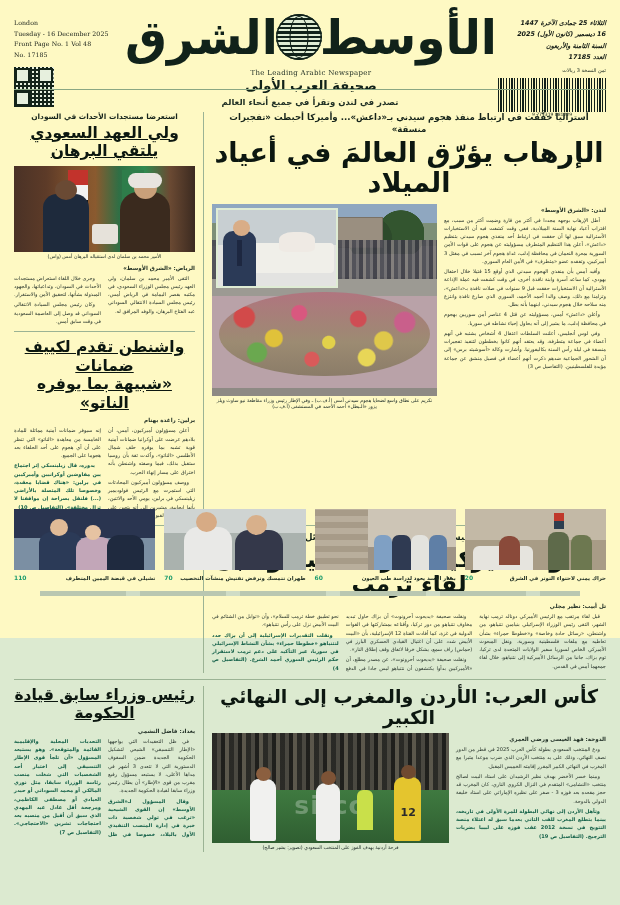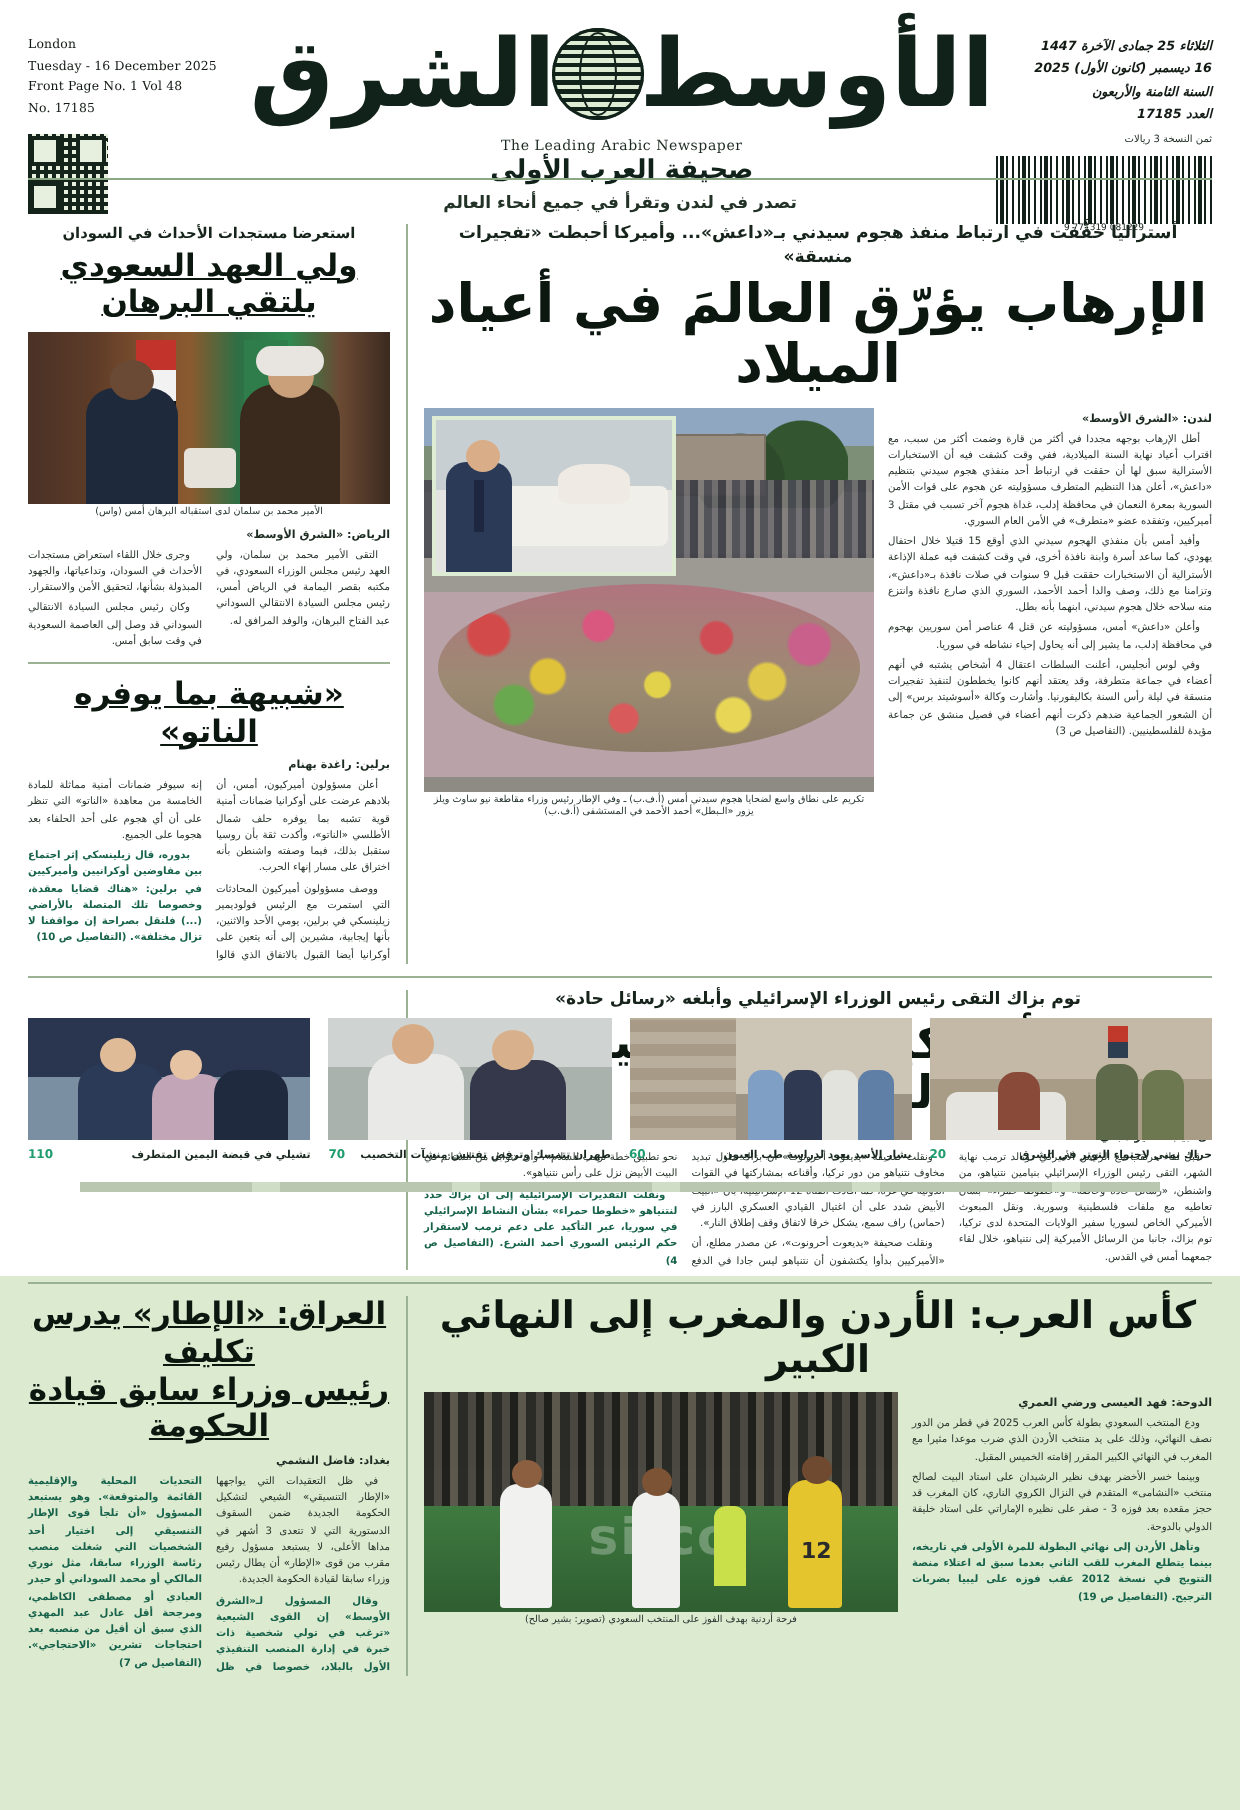--- a/index.html
+++ b/index.html
@@ -6,21 +6,21 @@
   html,body{margin:0;padding:0;}
   body{
     width:620px;height:905px;
     background:#dcead0;
     font-family:"DejaVu Sans","Liberation Sans",sans-serif;
     overflow:hidden;
     position:relative;
   }
   .page{
     width:620px;height:638px;
-    background:#ffffff;
+    background:#fef9c3;
     position:relative;
     box-sizing:border-box;
     padding:0;
   }
 
   
   .masthead{
     height:112px;
     position:relative;
     padding:0 14px;
@@ -381,20 +381,21 @@
         <div class="body-txt cols2">
           <p>التقى الأمير محمد بن سلمان، ولي العهد رئيس مجلس الوزراء السعودي، في مكتبه بقصر اليمامة في الرياض أمس، رئيس مجلس السيادة الانتقالي السوداني عبد الفتاح البرهان، والوفد المرافق له.</p>
           <p>وجرى خلال اللقاء استعراض مستجدات الأحداث في السودان، وتداعياتها، والجهود المبذولة بشأنها، لتحقيق الأمن والاستقرار.</p>
           <p>وكان رئيس مجلس السيادة الانتقالي السوداني قد وصل إلى العاصمة السعودية في وقت سابق أمس.</p>
         </div>
       </div>
 
       <div class="hr-thin"></div>
 
       <div>
+        <h2 class="head-left">واشنطن تقدم لكييف ضمانات</h2>
         <h2 class="head-left">«شبيهة بما يوفره الناتو»</h2>
         <div class="byline" style="text-align:right;margin-top:5px">برلين: راغدة بهنام</div>
         <div class="body-txt cols2">
           <p>أعلن مسؤولون أميركيون، أمس، أن بلادهم عرضت على أوكرانيا ضمانات أمنية قوية تشبه بما يوفره حلف شمال الأطلسي «الناتو»، وأكدت ثقة بأن روسيا ستقبل بذلك، فيما وصفته واشنطن بأنه اختراق على مسار إنهاء الحرب.</p>
           <p>ووصف مسؤولون أميركيون المحادثات التي استمرت مع الرئيس فولوديمير زيلينسكي في برلين، يومي الأحد والاثنين، بأنها إيجابية، مشيرين إلى أنه يتعين على أوكرانيا أيضا القبول بالاتفاق الذي قالوا إنه سيوفر ضمانات أمنية مماثلة للمادة الخامسة من معاهدة «الناتو» التي تنظر على أن أي هجوم على أحد الحلفاء بعد هجوما على الجميع.</p>
           <p class="more">بدوره، قال زيلينسكي إثر اجتماع بين مفاوضين أوكرانيين وأميركيين في برلين: «هناك قضايا معقدة، وخصوصا تلك المتصلة بالأراضي (...) فلنقل بصراحة إن مواقفنا لا تزال مختلفة». (التفاصيل ص 10)</p>
         </div>
       </div>
 
     </div>
@@ -449,21 +450,20 @@
             <div class="ref"></div>
             <div class="p3"></div>
             <div class="num">12</div>
           </div>
           <div class="cap">فرحة أردنية بهدف الفوز على المنتخب السعودي (تصوير: بشير صالح)</div>
         </div>
       </div>
     </div>
 
     <div class="col-left">
-      <h2 class="head-left">العراق: «الإطار» يدرس تكليف</h2>
       <h2 class="head-left">رئيس وزراء سابق قيادة الحكومة</h2>
       <div class="byline" style="text-align:right;margin-top:5px">بغداد: فاضل النشمي</div>
       <div class="body-txt cols2">
         <p>في ظل التعقيدات التي يواجهها «الإطار التنسيقي» الشيعي لتشكيل الحكومة الجديدة ضمن السقوف الدستورية التي لا تتعدى 3 أشهر في مداها الأعلى، لا يستبعد مسؤول رفيع مقرب من قوى «الإطار» أن يطال رئيس وزراء سابقا لقيادة الحكومة الجديدة.</p>
         <p class="more">وقال المسؤول لـ«الشرق الأوسط» إن القوى الشيعية «ترغب في تولي شخصية ذات خبرة في إدارة المنصب التنفيذي الأول بالبلاد، خصوصا في ظل التحديات المحلية والإقليمية القائمة والمتوقعة». وهو يستبعد المسؤول «أن تلجأ قوى الإطار التنسيقي إلى اختيار أحد الشخصيات التي شغلت منصب رئاسة الوزراء سابقا، مثل نوري المالكي أو محمد السوداني أو حيدر العبادي أو مصطفى الكاظمي، ومرجحة أقل عادل عبد المهدي الذي سبق أن أقيل من منصبه بعد احتجاجات تشرين «الاحتجاجي». (التفاصيل ص 7)</p>
       </div>
     </div>
   </div>
 
   <div class="readalso">

